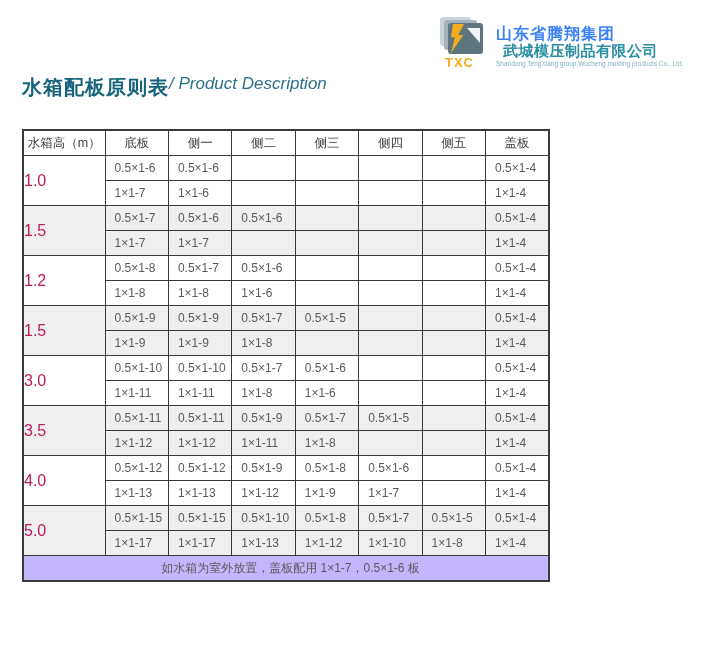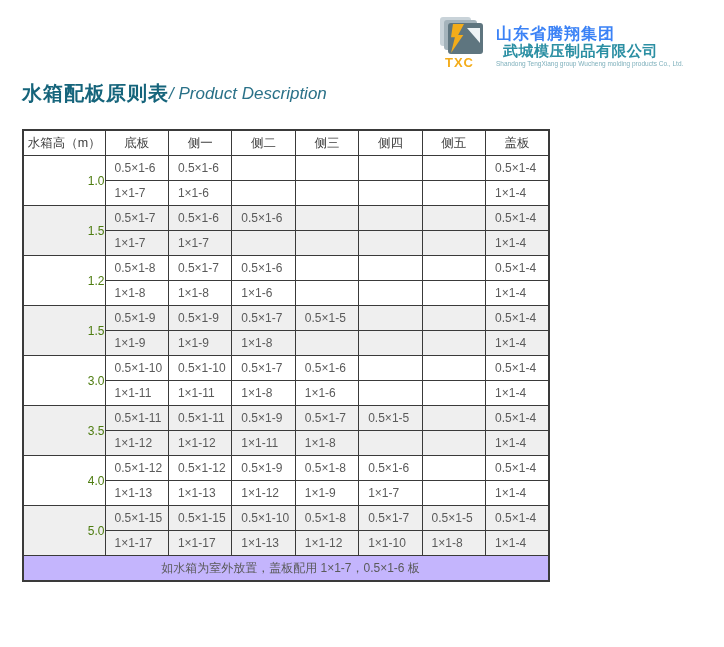--- a/index.html
+++ b/index.html
@@ -15,33 +15,33 @@
            clip-path:polygon(15% 0,100% 0,55% 38%,95% 38%,0 100%,30% 46%,0 46%);}
   .lm-tri{position:absolute;right:3px;top:5px;width:0;height:0;
           border-top:15px solid #eef3f5;border-left:13px solid transparent;}
   .lm-txc{position:absolute;left:7px;bottom:0;color:#f3ac1a;font-weight:bold;font-size:13px;letter-spacing:1px;line-height:1;}
   .logo-text{margin-left:6px;padding-top:4px;}
   .logo-cn1{color:#3b82f6;font-size:16px;font-weight:bold;line-height:17px;letter-spacing:1px;margin-top:6px;}
   .logo-cn2{color:#2b8fa3;font-size:15px;font-weight:bold;line-height:17px;letter-spacing:0.5px;margin-left:7px;}
   .logo-en{color:#7fb0bc;font-size:6.5px;line-height:9px;white-space:nowrap;}
 
   
-  .title-row{position:absolute;left:22px;top:80px;display:flex;align-items:center;}
+  .title-row{position:absolute;left:22px;top:74px;display:flex;align-items:flex-start;}
   .title-cn{color:#15647b;font-size:20px;font-weight:bold;letter-spacing:1px;}
   .title-en{color:#2a7188;font-size:17px;font-style:italic;}
 
   
   table.spec{position:absolute;left:22px;top:129px;width:528px;border-collapse:collapse;table-layout:fixed;
              border:2px solid #3a3a3a;}
   table.spec col.c0{width:82px;}
   table.spec th{border:1px solid #3a3a3a;height:24px;font-size:12.5px;font-weight:normal;color:#3d3d3d;
                 text-align:center;background:#fff;padding:0;}
   table.spec td{border:1px solid #3a3a3a;height:24px;font-size:12px;color:#5a5a5a;padding:0 0 0 9px;
                 overflow:hidden;white-space:nowrap;}
-  table.spec td.height-cell{text-align:right;padding:0;color:#4d7c0f;font-size:12px;}
+  table.spec td.height-cell{text-align:left;padding:0;color:#be185d;font-size:16px;}
   tr.shaded td{background:#efefef;}
   td.footer-cell{text-align:center;padding:0;height:26px;font-size:12.5px;color:#3f3f3f;background:#c4b5fd;}
 </style>
 </head>
 <body>
 
 <div class="logo">
   <div class="logo-mark">
     <div class="lm-back"></div>
     <div class="lm-mid"></div>

